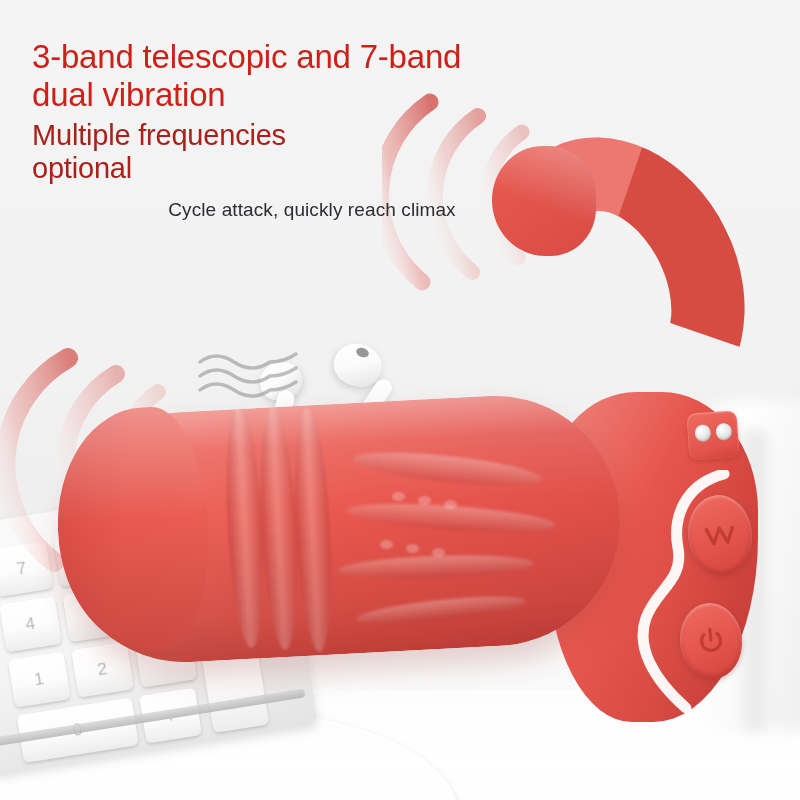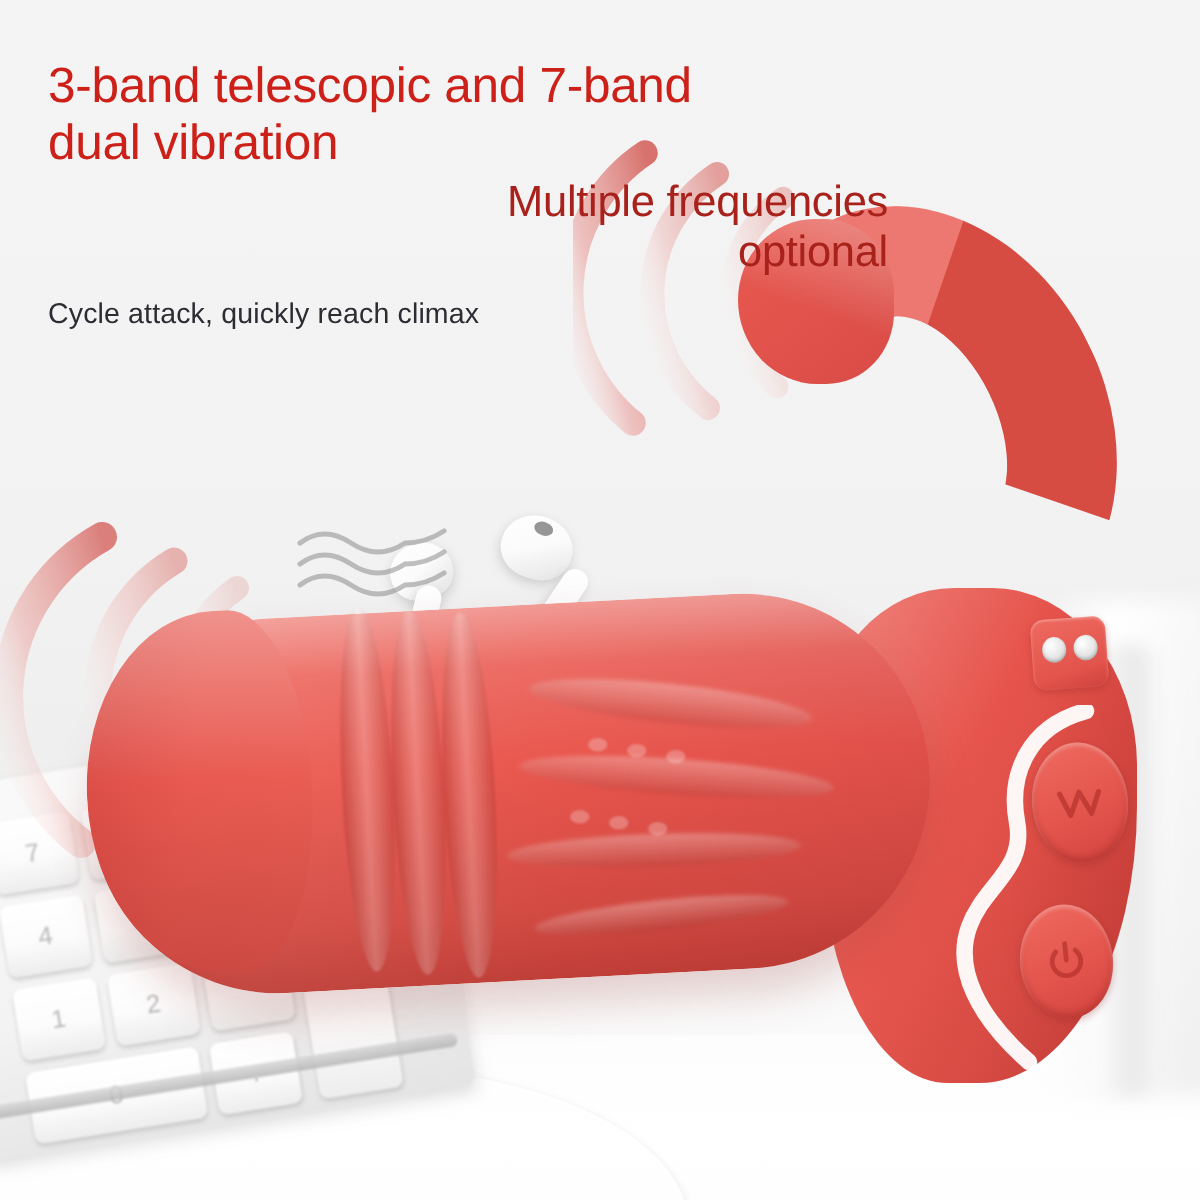--- a/index.html
+++ b/index.html
@@ -316,29 +316,29 @@
     white-space: pre-line;
   }
   .subhead {
     color: #a8211b;
     font-size: 29px;
     line-height: 1.15;
     font-weight: 400;
     margin: 4px 0 0 0;
     letter-spacing: -0.2px;
     white-space: pre-line;
-    text-align: right;
   }
   .tagline {
     color: #2e2c33;
     font-size: 19px;
     line-height: 1.2;
     font-weight: 400;
     margin: 14px 0 0 0;
     letter-spacing: 0.1px;
+    text-align: center;
   }
 </style>
 </head>
 <body>
 
 <div id="stage">
 
   <div class="bg-base"></div>
   <div class="bg-desk"></div>
   <div class="bg-desk-arc"></div>

